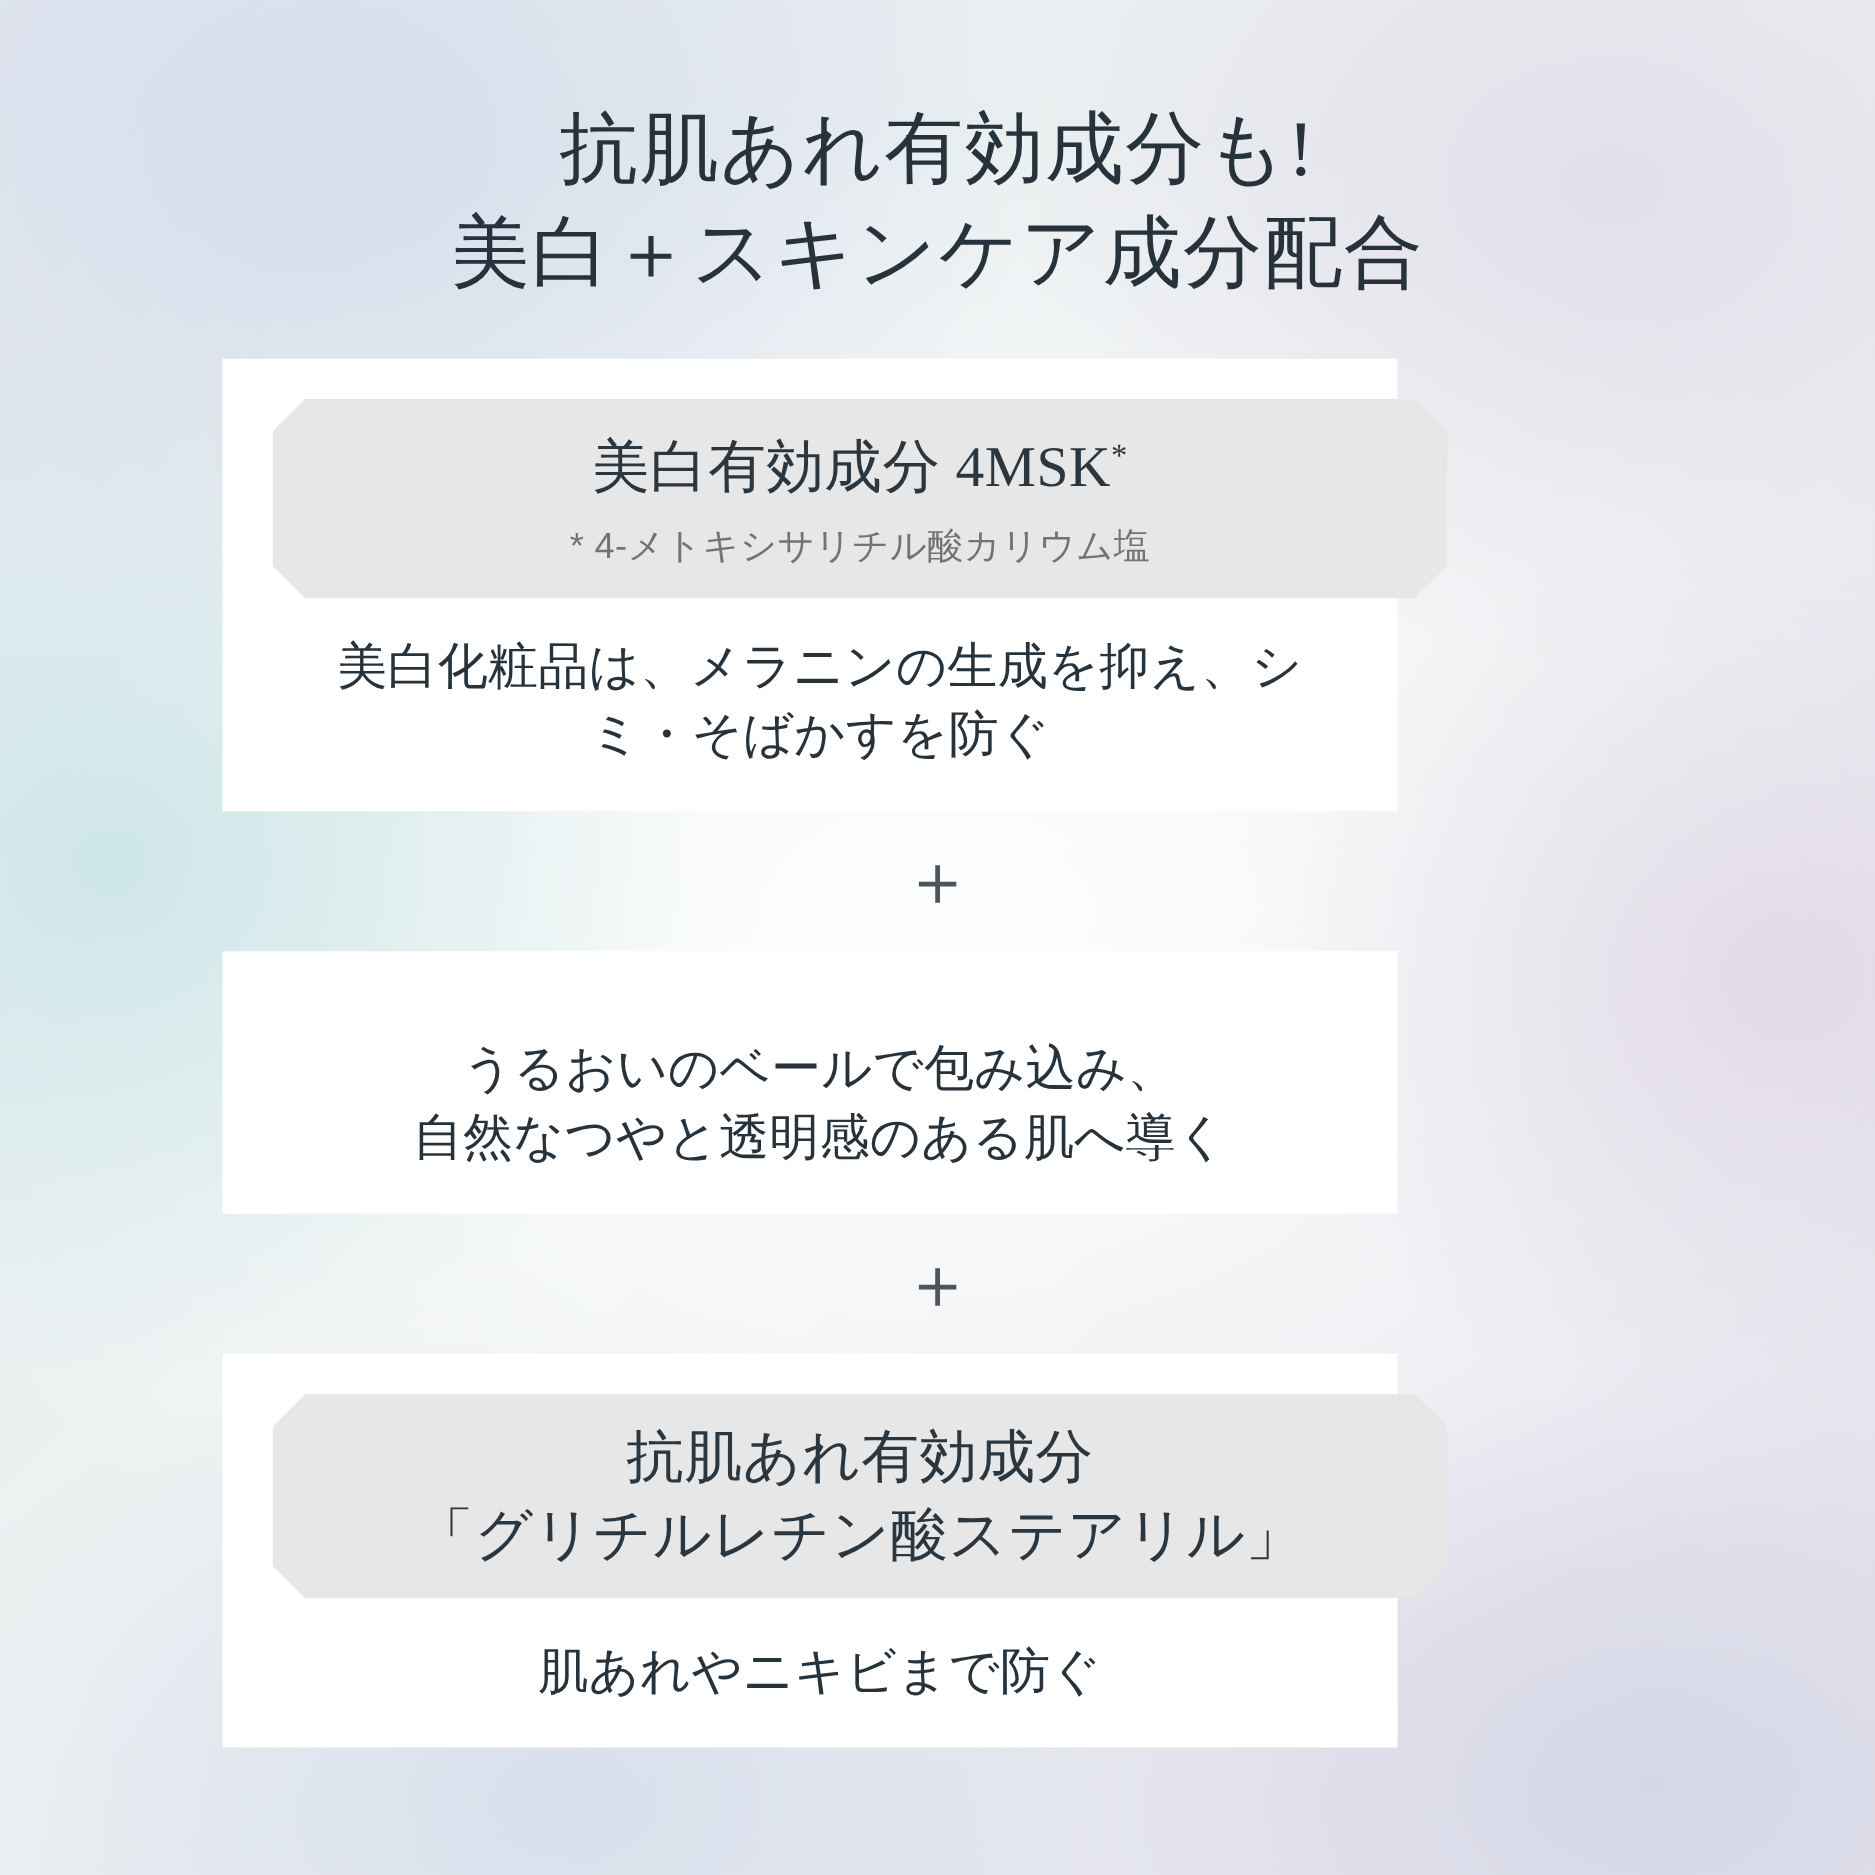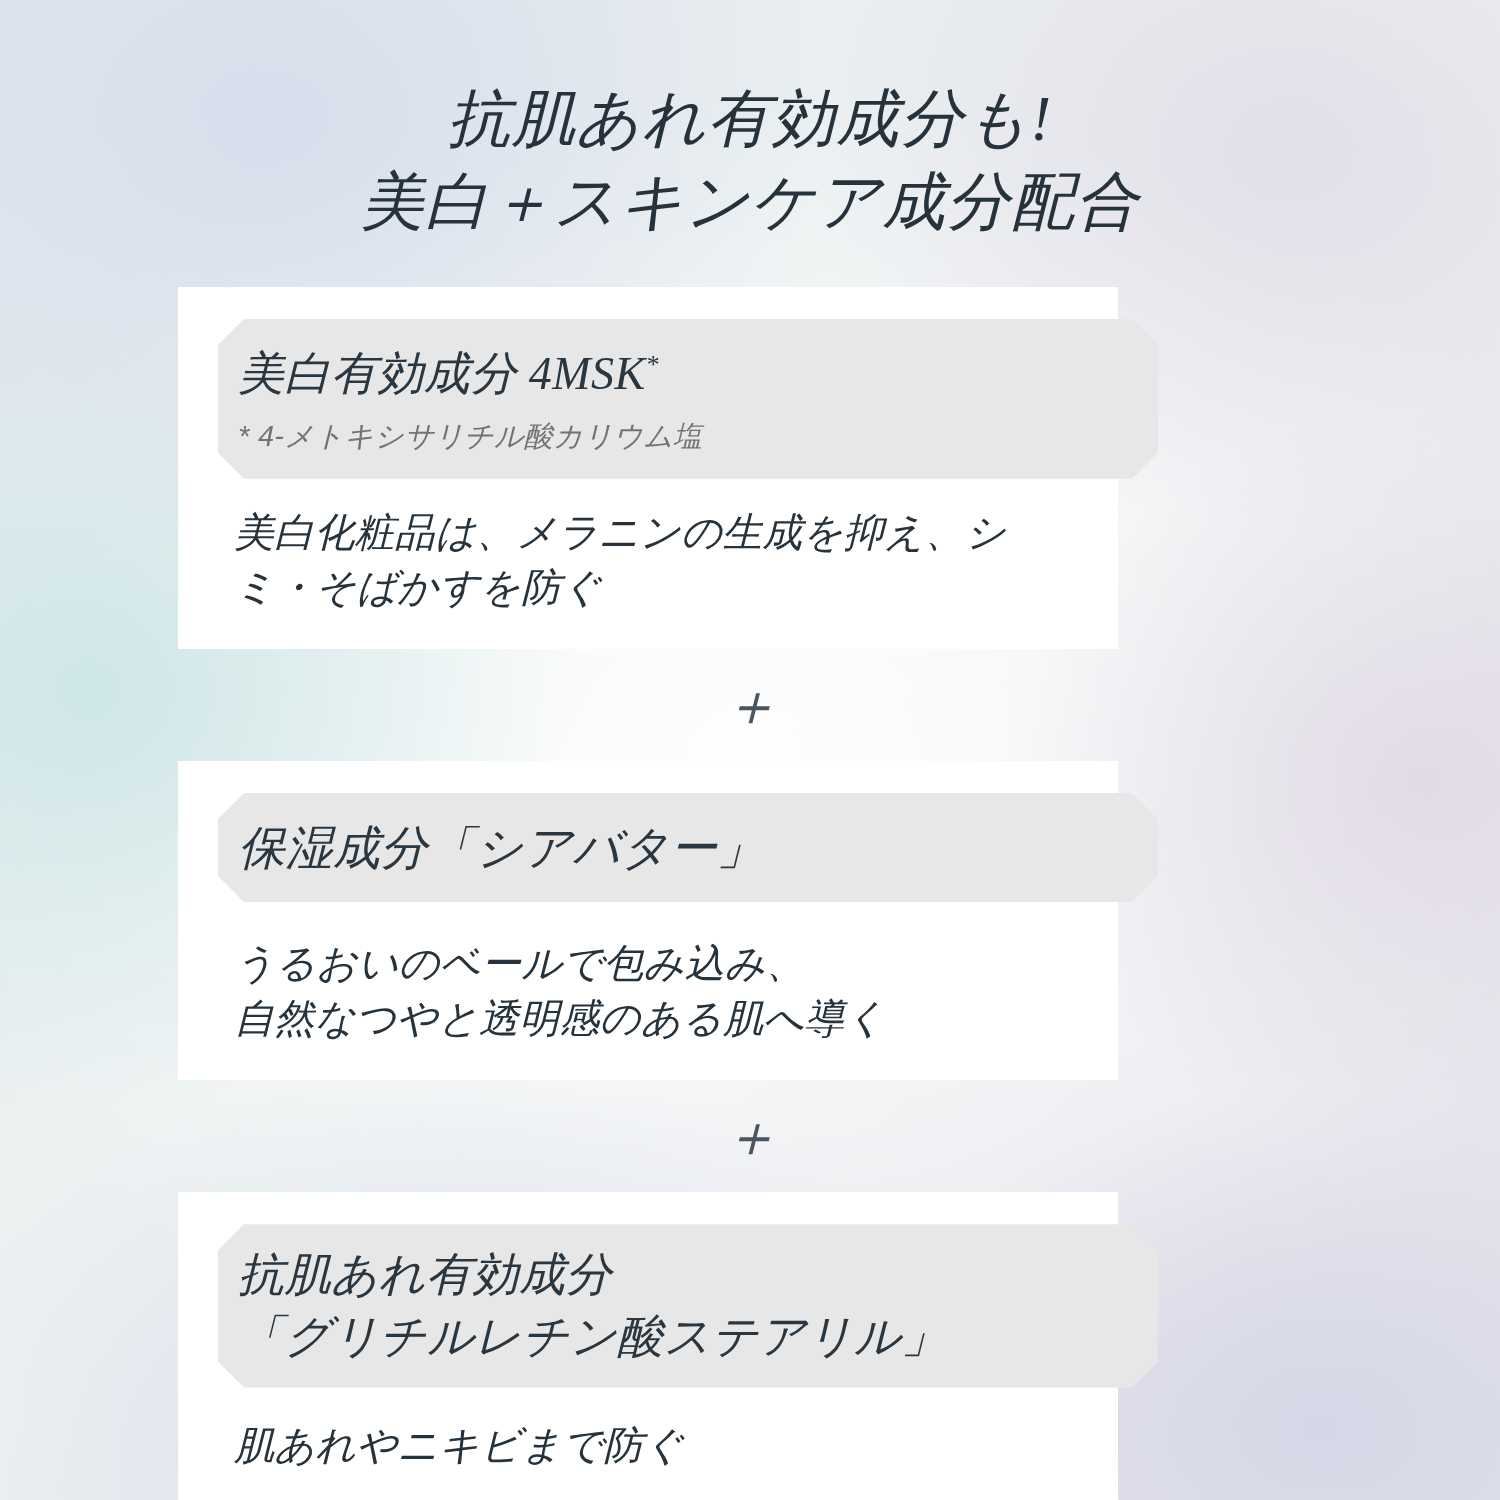--- a/index.html
+++ b/index.html
@@ -20,21 +20,20 @@
     box-sizing: border-box;
     background:
       radial-gradient(ellipse 900px 700px at 18% 8%, rgba(214,222,236,0.95) 0%, rgba(214,222,236,0) 62%),
       radial-gradient(ellipse 800px 640px at 86% 10%, rgba(224,221,232,0.9) 0%, rgba(224,221,232,0) 60%),
       radial-gradient(ellipse 760px 680px at 6% 46%, rgba(205,230,231,0.95) 0%, rgba(205,230,231,0) 62%),
       radial-gradient(ellipse 700px 620px at 95% 52%, rgba(223,216,228,0.85) 0%, rgba(223,216,228,0) 60%),
       radial-gradient(ellipse 900px 600px at 30% 96%, rgba(214,223,236,0.9) 0%, rgba(214,223,236,0) 62%),
       radial-gradient(ellipse 800px 560px at 88% 95%, rgba(212,214,230,0.9) 0%, rgba(212,214,230,0) 60%),
       radial-gradient(ellipse 1200px 900px at 50% 50%, rgba(255,255,255,0.92) 0%, rgba(255,255,255,0.25) 55%, rgba(255,255,255,0) 75%),
       linear-gradient(135deg, #e3e7ef 0%, #e9eef0 25%, #eef2f2 48%, #eae9ef 72%, #e4e3ec 100%);
-    font-style: italic;
   }
 
   .headline {
     position: absolute;
     left: 0;
     right: 0;
     top: 78px;
     text-align: center;
     color: #26333c;
     font-size: 63px;
@@ -49,21 +48,21 @@
     left: 178px;
     top: 287px;
     width: 1144px;
   }
 
   .card {
     background: #ffffff;
     width: 940px;
     box-sizing: border-box;
     padding: 32px 40px 34px 40px;
-    text-align: left;
+    text-align: center;
   }
 
   .chip {
     position: relative;
     margin: 0 auto;
     width: 940px;
     background: #e7e7e7;
     box-sizing: border-box;
     padding: 24px 20px 22px 20px;
     clip-path: polygon(26px 0, calc(100% - 26px) 0, 100% 26px, 100% calc(100% - 26px), calc(100% - 26px) 100%, 26px 100%, 0 calc(100% - 26px), 0 26px);
@@ -136,23 +135,20 @@
         <div class="chip-note">* 4-メトキシサリチル酸カリウム塩</div>
       </div>
       <div class="card-desc">美白化粧品は、メラニンの生成を抑え、シミ・そばかすを防ぐ</div>
     </div>
 
     <div class="plus-row">
       <span class="plus-sign">＋</span>
     </div>
 
     <div class="card card-2">
-      <div class="chip">
-        <div class="chip-title">保湿成分「シアバター」</div>
-      </div>
       <div class="card-desc">うるおいのベールで包み込み、
 自然なつやと透明感のある肌へ導く</div>
     </div>
 
     <div class="plus-row">
       <span class="plus-sign">＋</span>
     </div>
 
     <div class="card card-3">
       <div class="chip">

